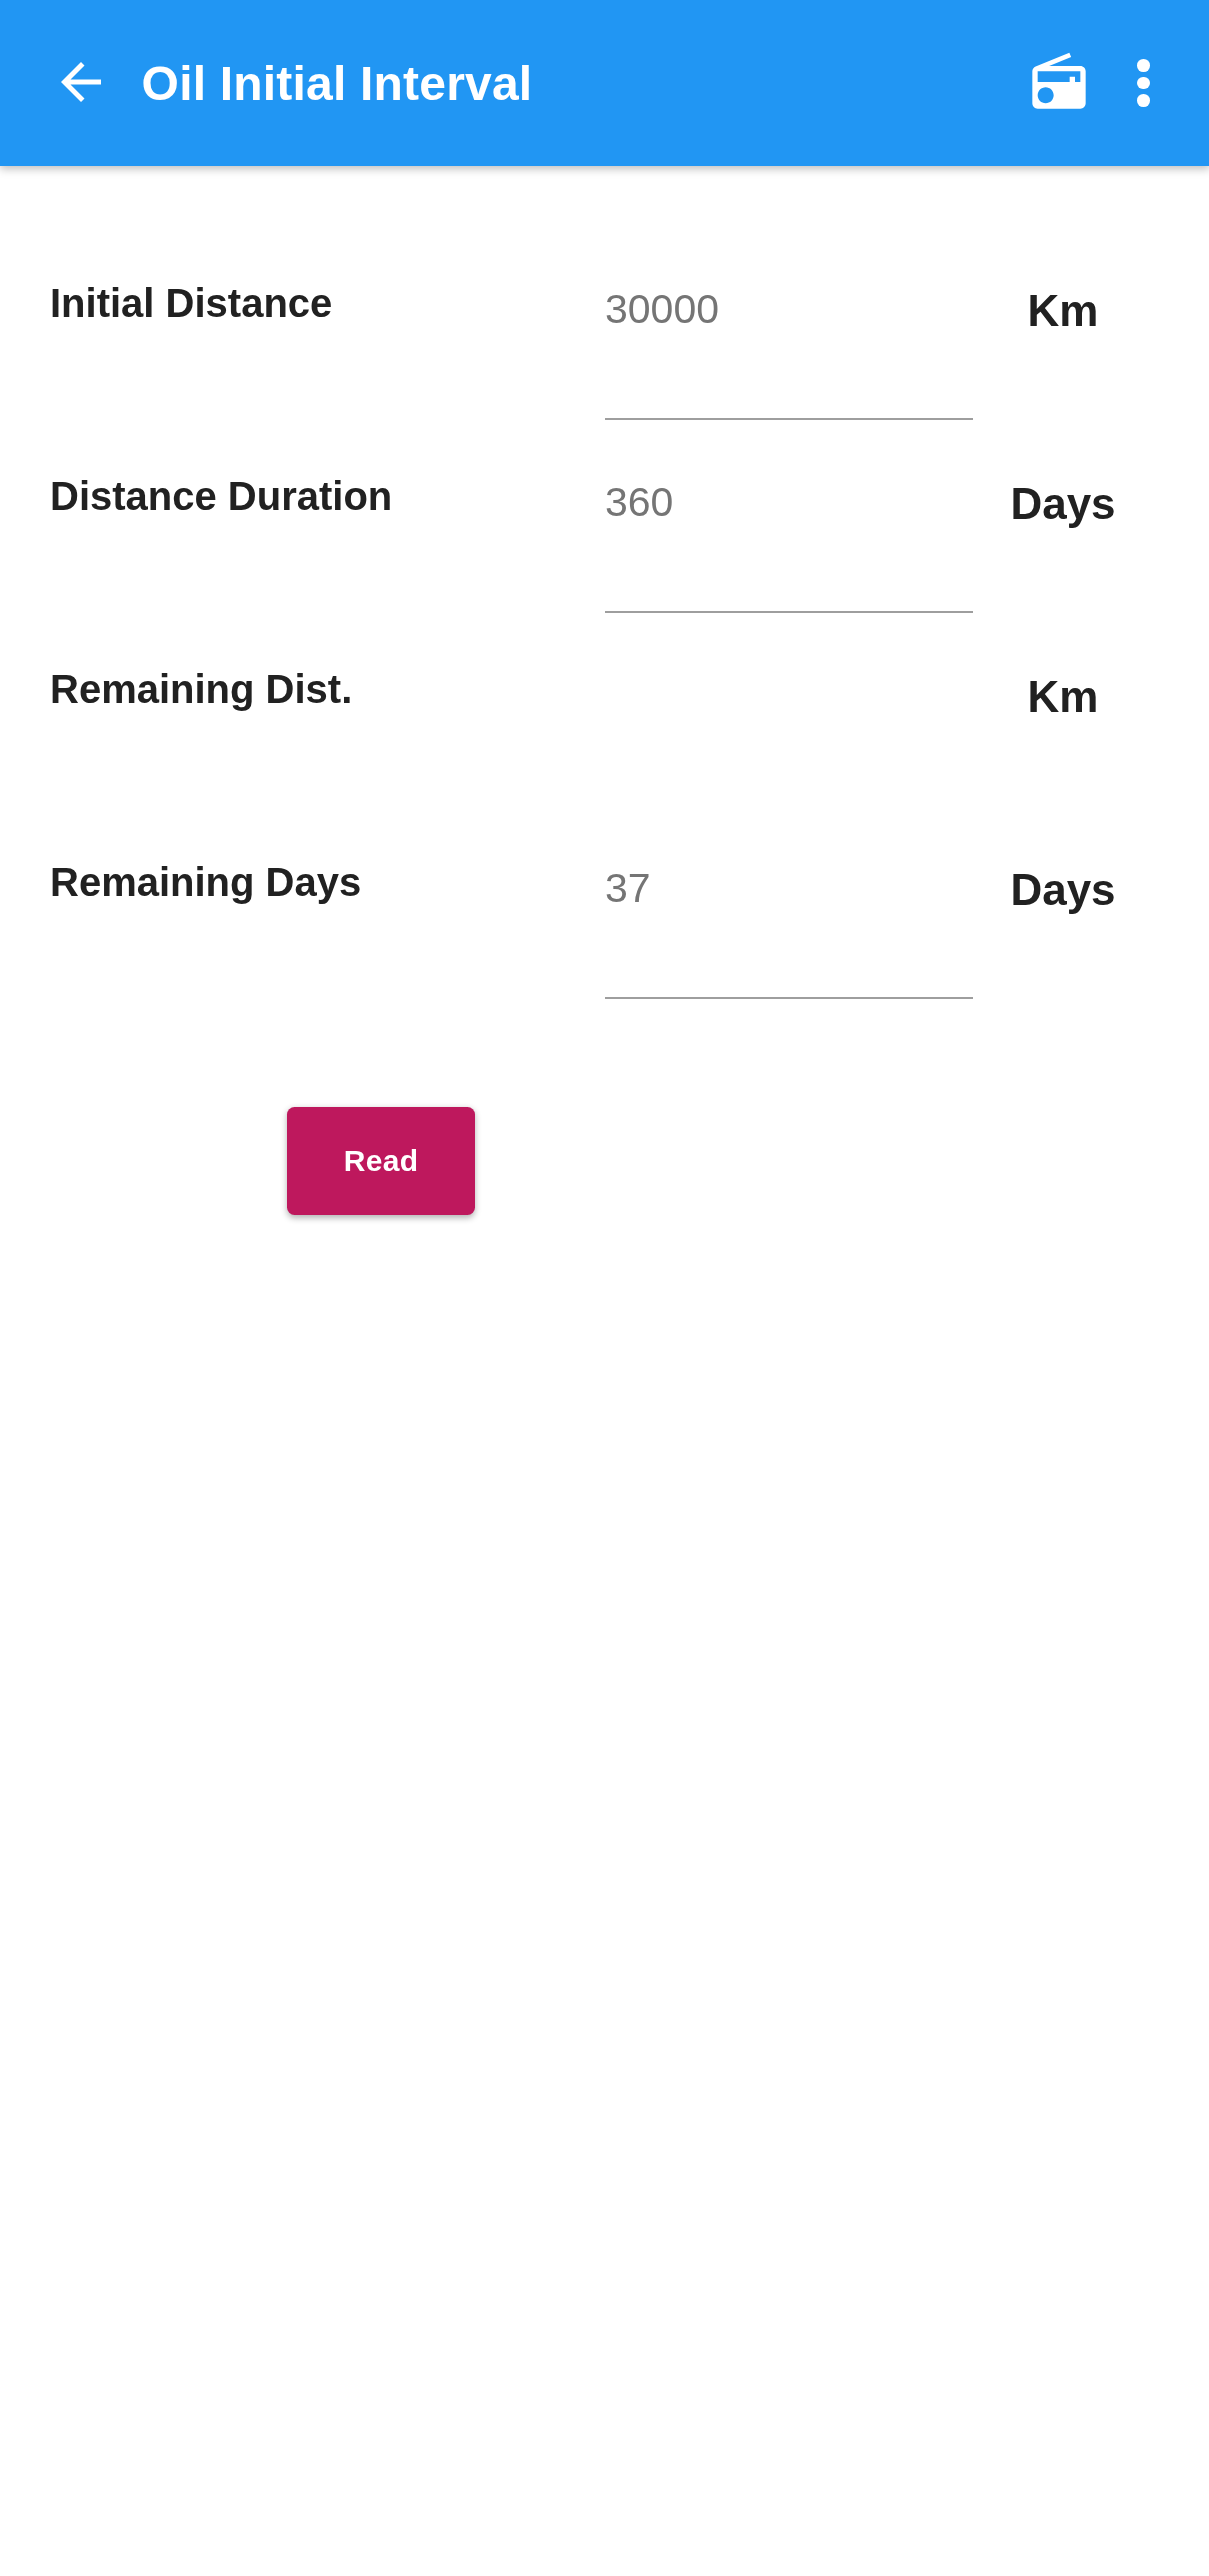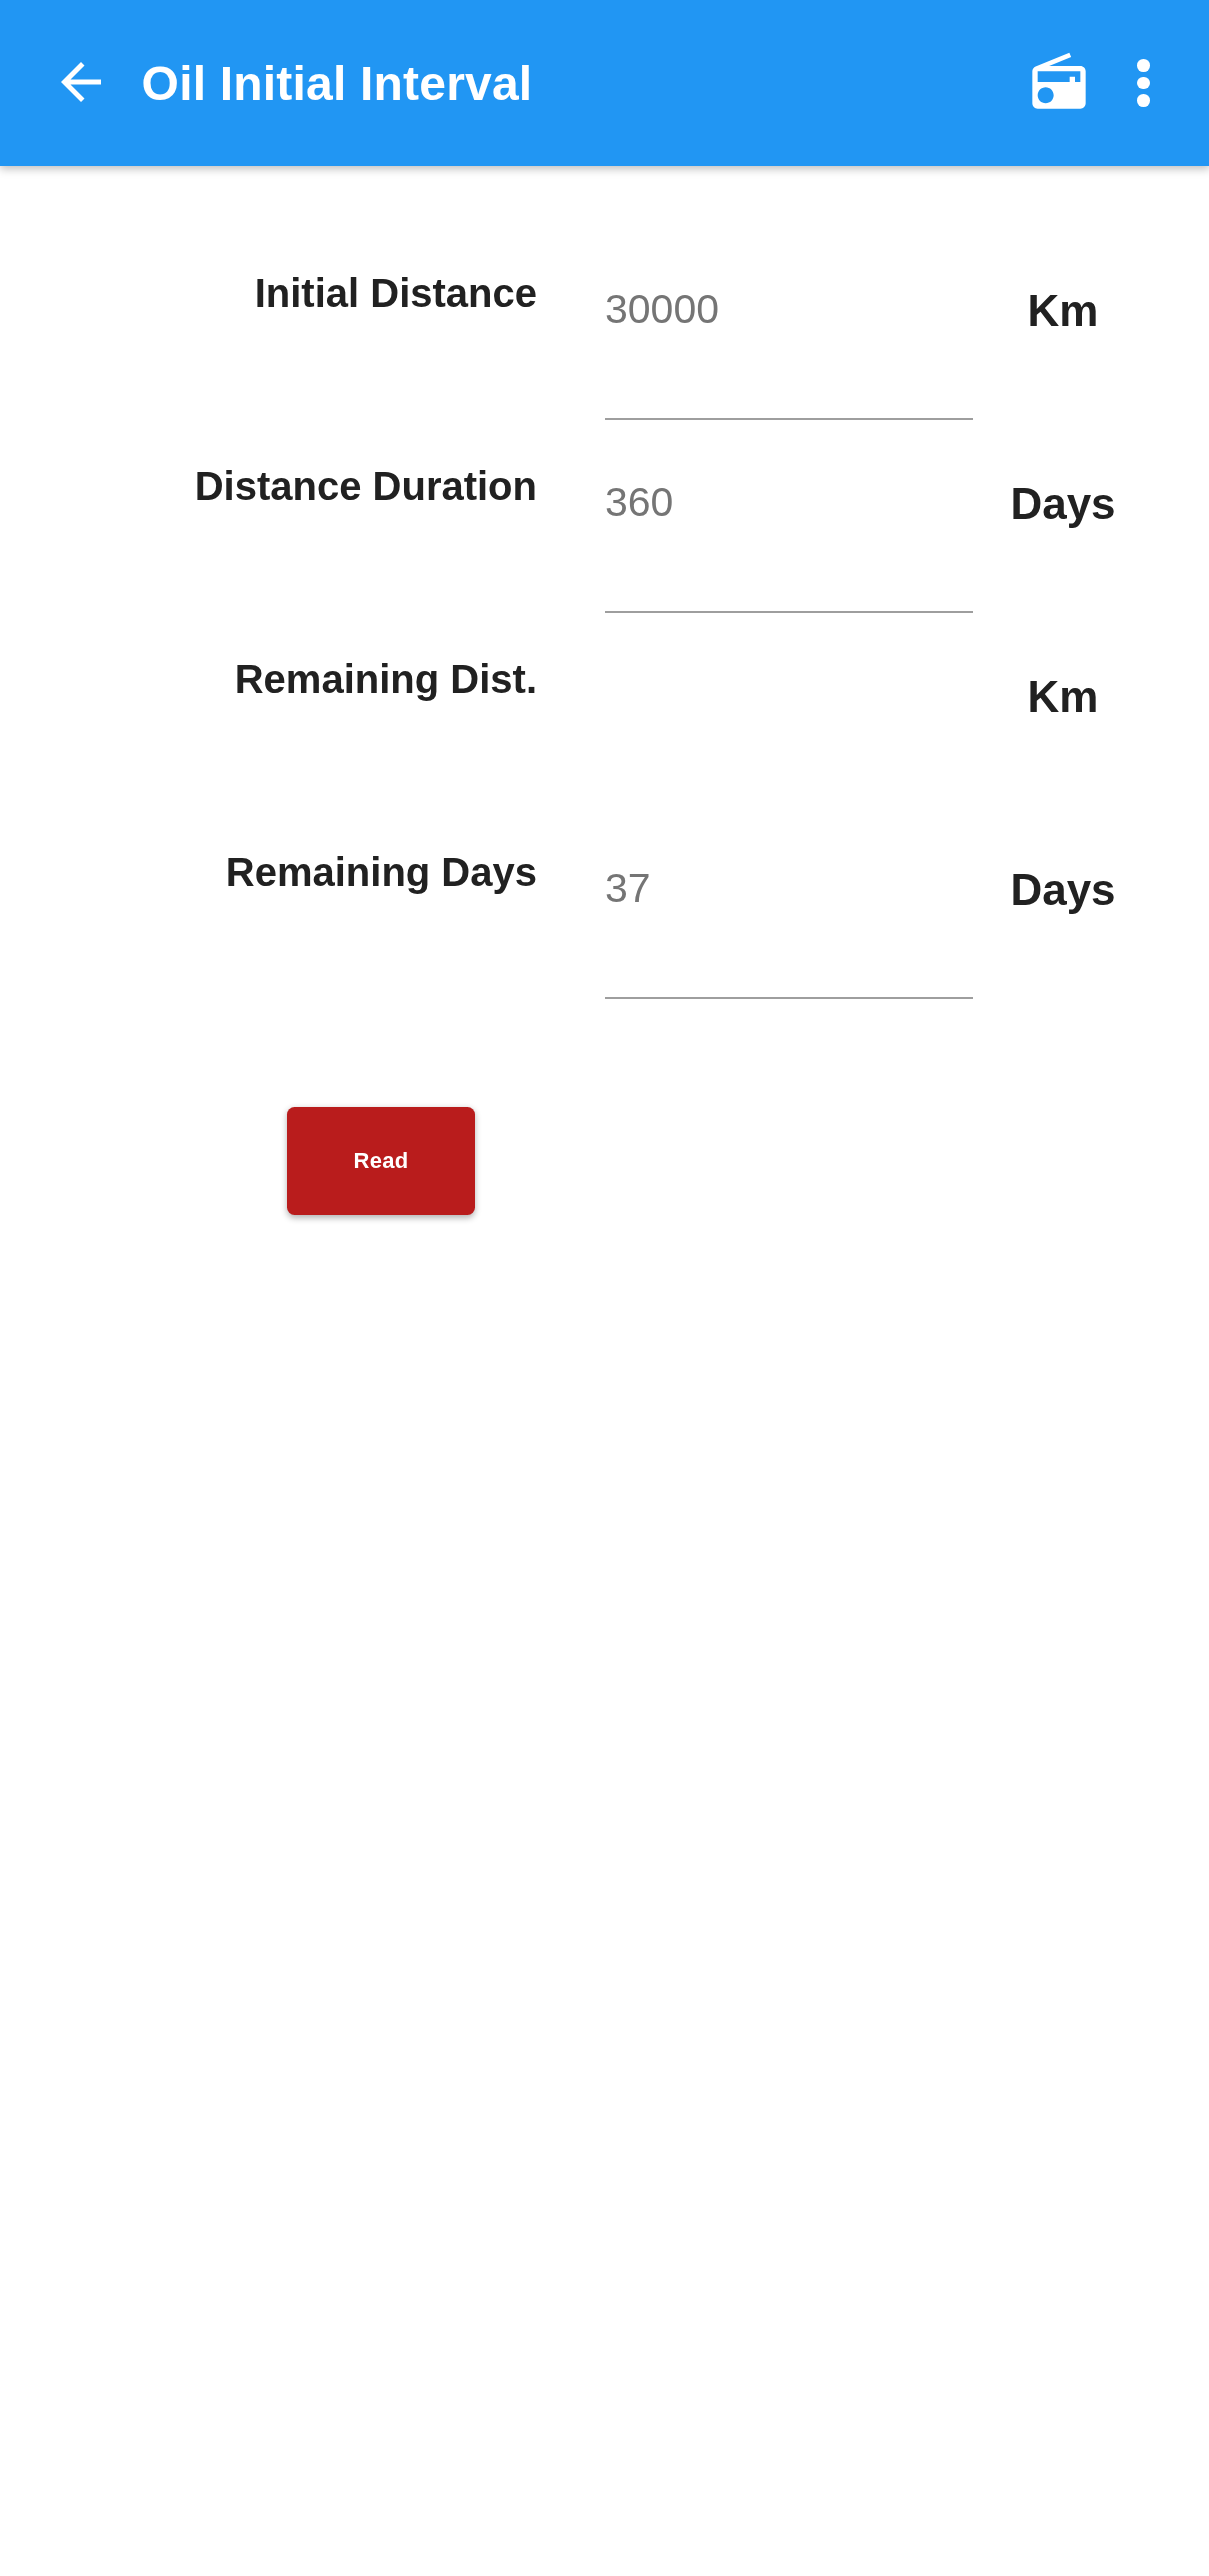--- a/index.html
+++ b/index.html
@@ -87,23 +87,23 @@
     width: 1210px;
   }
   .row {
     position: relative;
     height: 193px;
     width: 1210px;
   }
   .row-label {
     position: absolute;
     left: 50px;
-    top: 4px;
+    top: 14px;
     width: 487px;
-    text-align: right;
+    text-align: left;
     font-size: 40px;
     font-weight: bold;
     color: #212121;
     white-space: nowrap;
   }
   .row-field {
     position: absolute;
     left: 605px;
     top: 0;
     width: 368px;
@@ -148,26 +148,26 @@
     position: absolute;
     left: 0;
     top: 941px;
     width: 1210px;
     height: 134px;
   }
   .mbtn {
     position: absolute;
     top: 0;
     height: 108px;
-    background: #b91c1c;
+    background: #be185d;
     color: #ffffff;
     border: none;
     border-radius: 7.6px;
     font-family: "Liberation Sans", sans-serif;
-    font-size: 22px;
+    font-size: 30px;
     font-weight: bold;
     letter-spacing: 0.3px;
     box-shadow: 0 2.5px 5.9px rgba(0,0,0,0.30);
     cursor: pointer;
     padding: 8px;
   }
   .mbtn.read   { left: 287px; width: 188px; }
   .mbtn.submit { left: 702px; width: 223px; }
 </style>
 </head>

